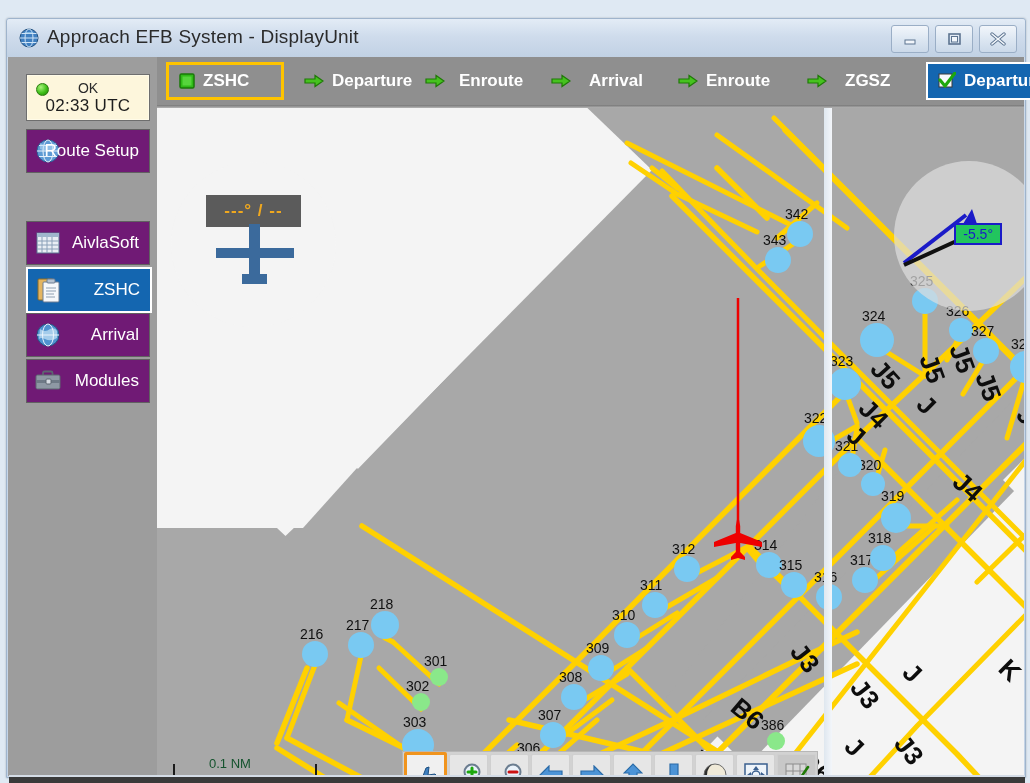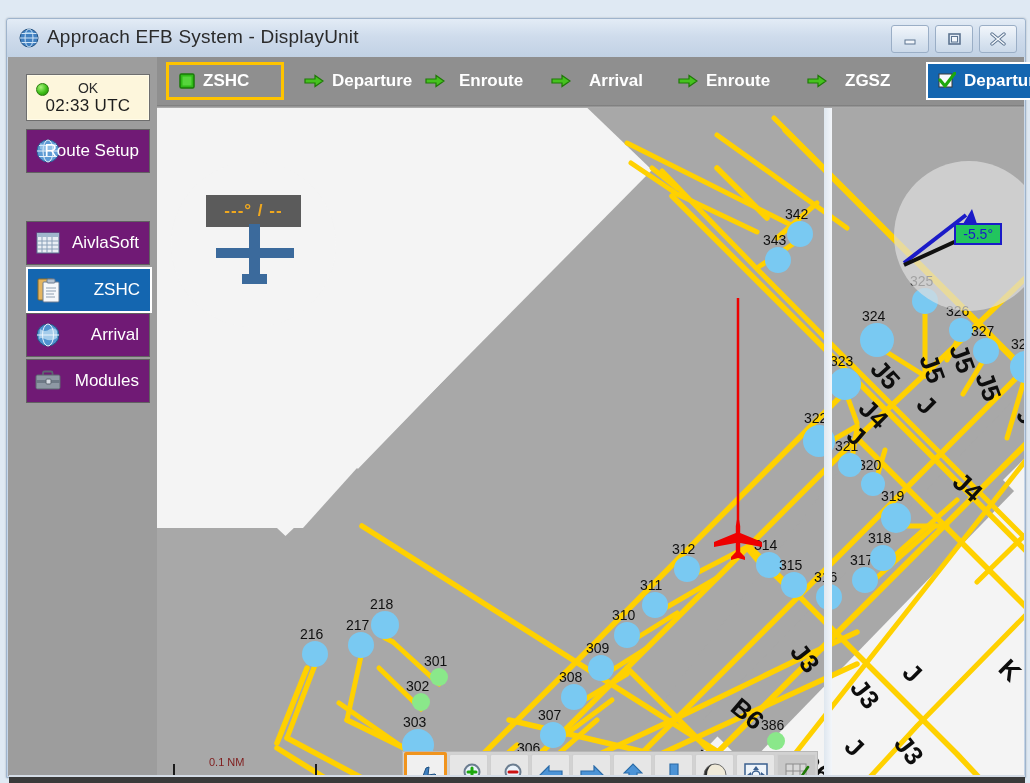--- a/index.html
+++ b/index.html
@@ -146,21 +146,21 @@
   .var-box{
     position:absolute;right:22px;top:115px;
     background:#22c55e;border:2px solid #1b1bc8;
     padding:1px 7px;font-size:14px;color:#1b1bc8;font-weight:normal;
   }
 
   .scalebar{
     position:absolute;left:10px;top:646px;width:160px;height:56px;
   }
   .sb-line{position:absolute;border-left:2px solid #1b1b1b;border-right:2px solid #1b1b1b;border-bottom:2px solid #1b1b1b;}
-  .sb-txt{position:absolute;font-size:11px;color:#7f1d1d;white-space:nowrap;}
+  .sb-txt{position:absolute;font-size:13px;color:#14532d;white-space:nowrap;}
 
   
   .maptools{
     position:absolute;left:245px;top:643px;height:45px;
     display:flex;align-items:center;
     background:#d2d2d2;border:1px solid #b7b7b7;
   }
   .mt-btn{
     width:37px;height:39px;margin:2px 1px;
     background:#e6e6e6;border:1px solid #d0d0d0;border-radius:2px;

